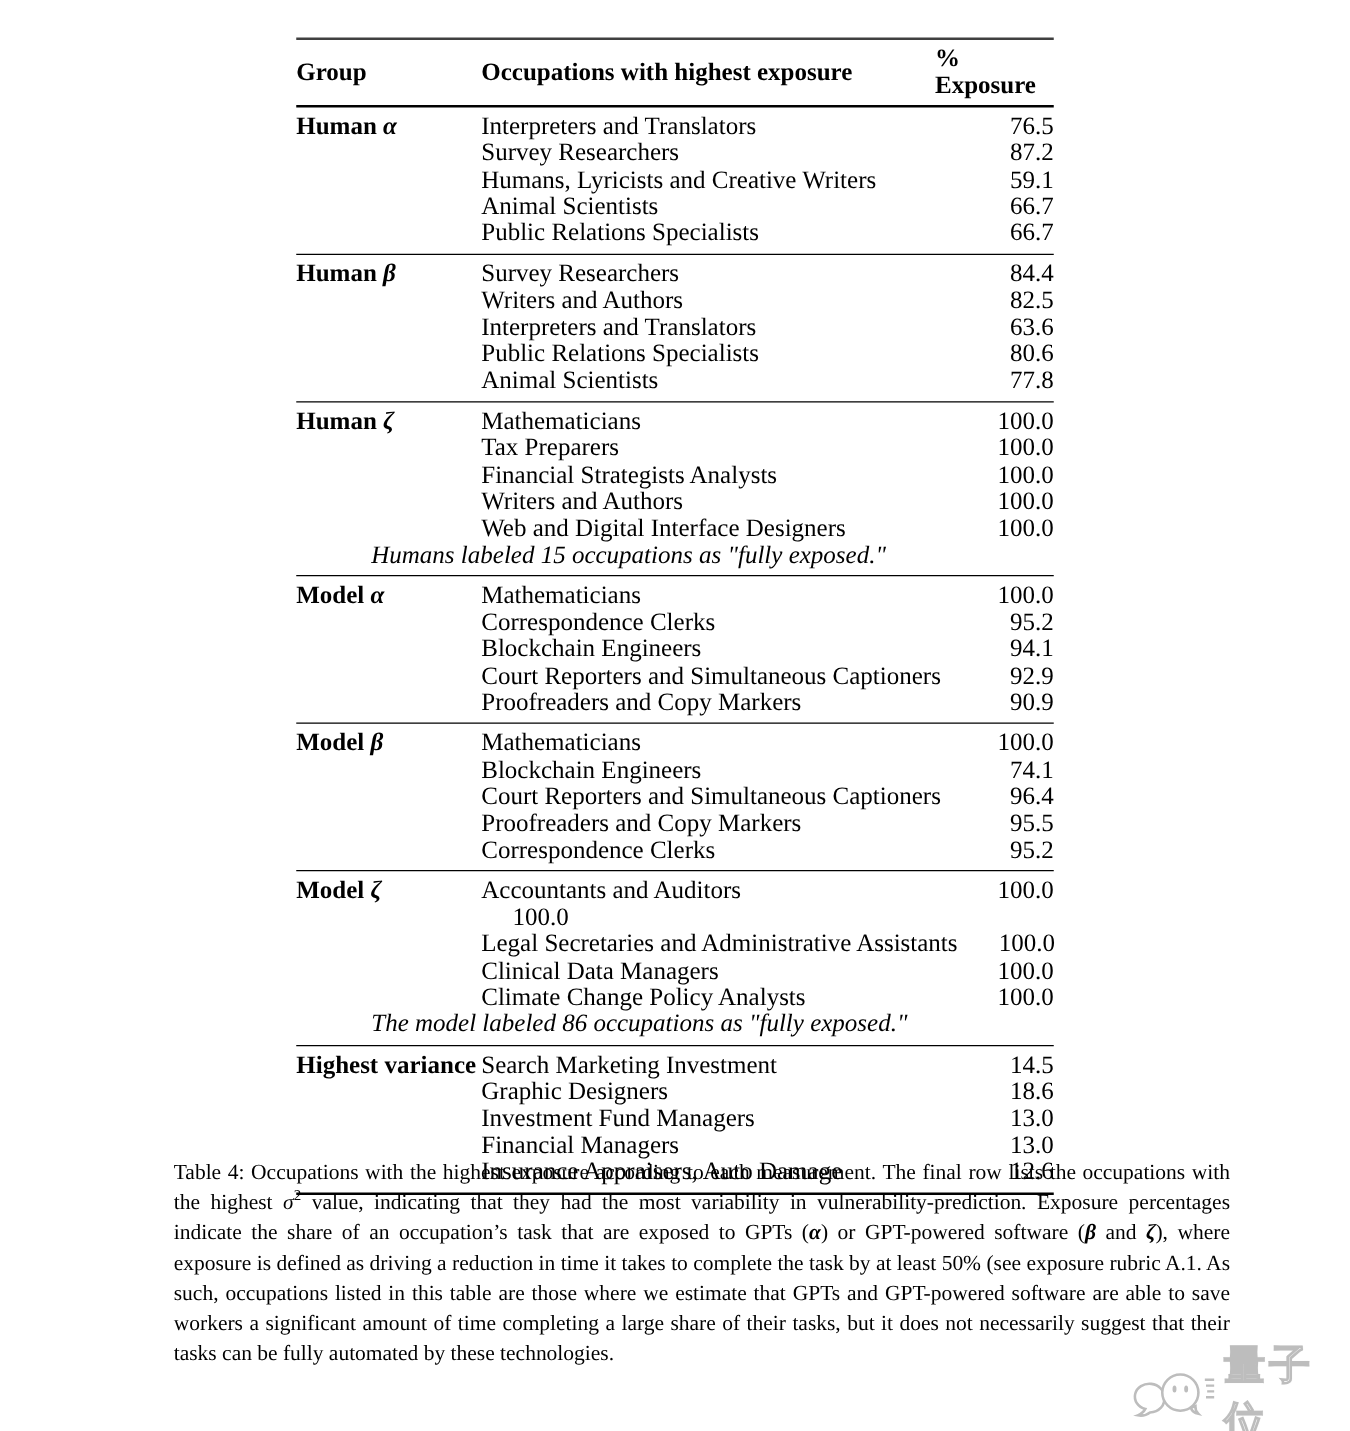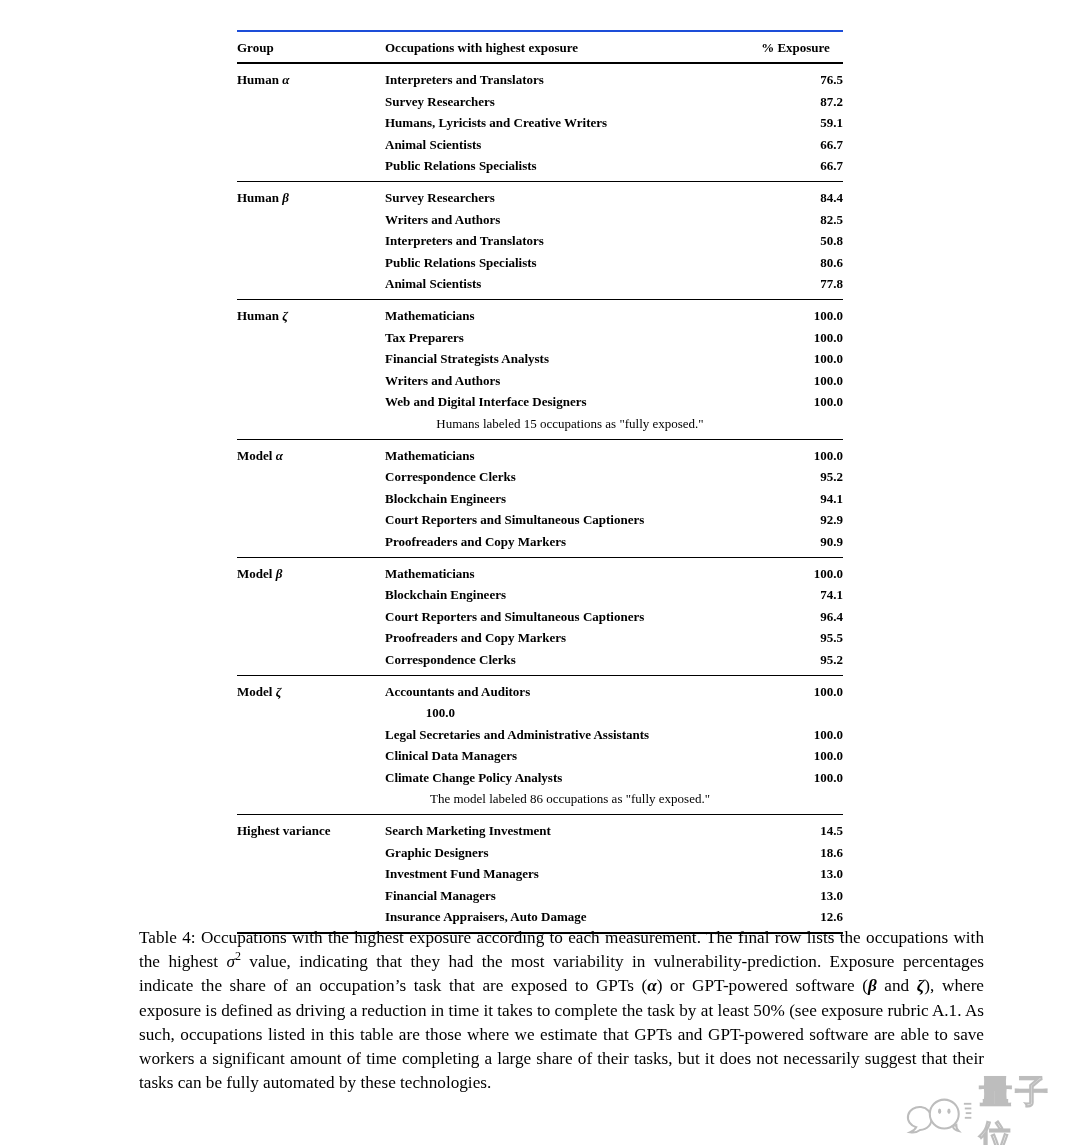--- a/index.html
+++ b/index.html
@@ -16,58 +16,57 @@
     background: #ffffff;
     overflow: hidden;
   }
 
   
   .booktab {
     position: absolute;
     left: 237px;
     top: 30px;
     width: 606px;
-    border-top: 2px solid #1d4ed8;
+    border-top: 2px solid #404040;
     border-bottom: 2px solid #000;
-    font-size: 13px;
+    font-size: 20px;
     line-height: 21.4px;
   }
   .thead {
     display: flex;
     align-items: center;
     padding: 5px 0 4px 0;
     border-bottom: 2px solid #000;
     font-weight: bold;
   }
   .h-group { width: 148px; flex: 0 0 148px; }
   .h-occ   { flex: 1; }
-  .h-exp   { flex: 0 0 95px; text-align: center; }
+  .h-exp   { flex: 0 0 95px; text-align: left; }
 
   .section {
     position: relative;
     padding: 5px 0 5px 0;
   }
   .section + .section { border-top: 1.2px solid #000; }
   .group-label {
     position: absolute;
     left: 0;
     top: 5px;
     font-weight: bold;
     white-space: nowrap;
   }
   .greek { font-style: italic; font-weight: bold; }
   .row {
     display: flex;
     padding-left: 148px;
-    font-weight: bold;
   }
   .occ { flex: 1; padding-right: 8px; white-space: nowrap; }
   .exp { flex: 0 0 70px; text-align: right; }
   .note {
-    text-align: center;
+    font-style: italic;
     padding-left: 60px;
   }
 
   
   .caption {
     position: absolute;
     left: 139px;
     top: 926px;
     width: 845px;
     font-size: 17.2px;
@@ -141,21 +140,21 @@
           <div class="row">
             <span class="occ">Survey Researchers</span>
             <span class="exp">84.4</span>
           </div>
           <div class="row">
             <span class="occ">Writers and Authors</span>
             <span class="exp">82.5</span>
           </div>
           <div class="row">
             <span class="occ">Interpreters and Translators</span>
-            <span class="exp">50.8</span>
+            <span class="exp">63.6</span>
           </div>
           <div class="row">
             <span class="occ">Public Relations Specialists</span>
             <span class="exp">80.6</span>
           </div>
           <div class="row">
             <span class="occ">Animal Scientists</span>
             <span class="exp">77.8</span>
           </div>
         </div>

